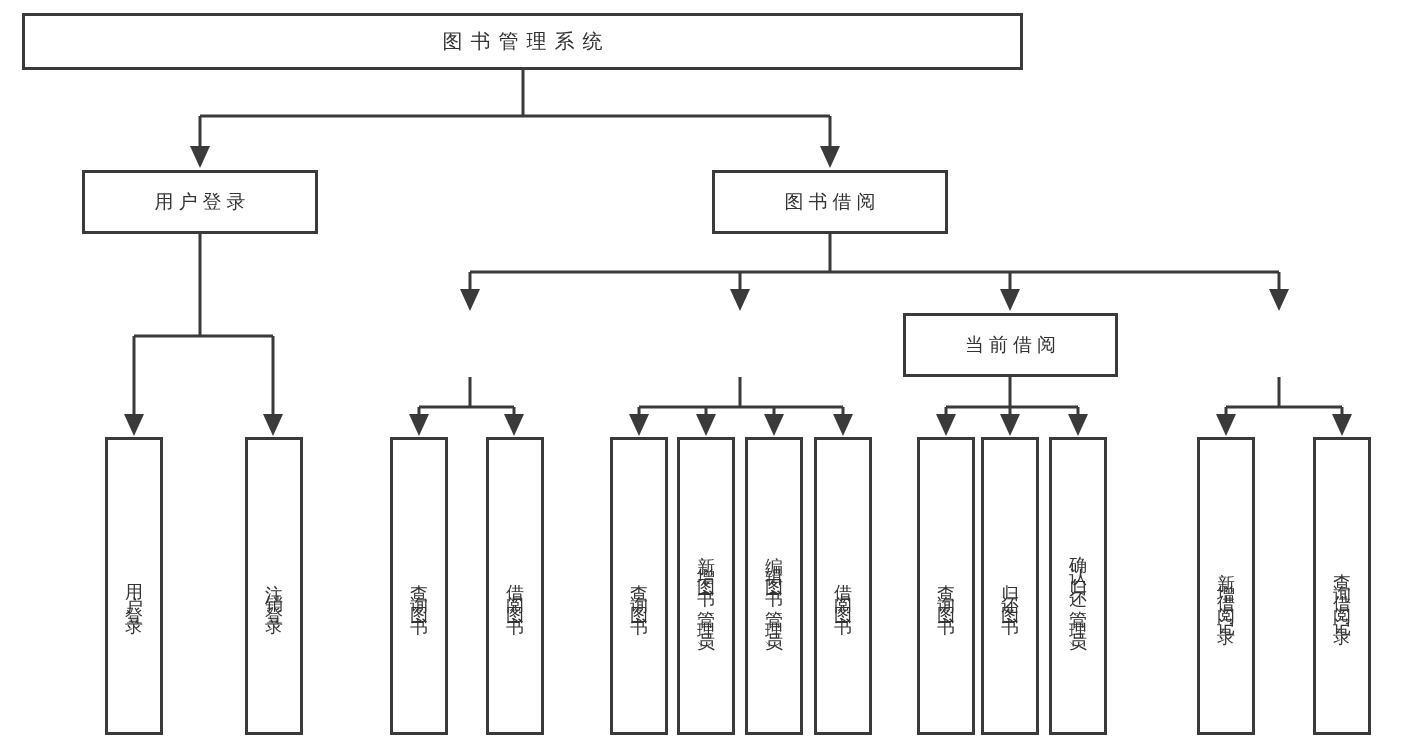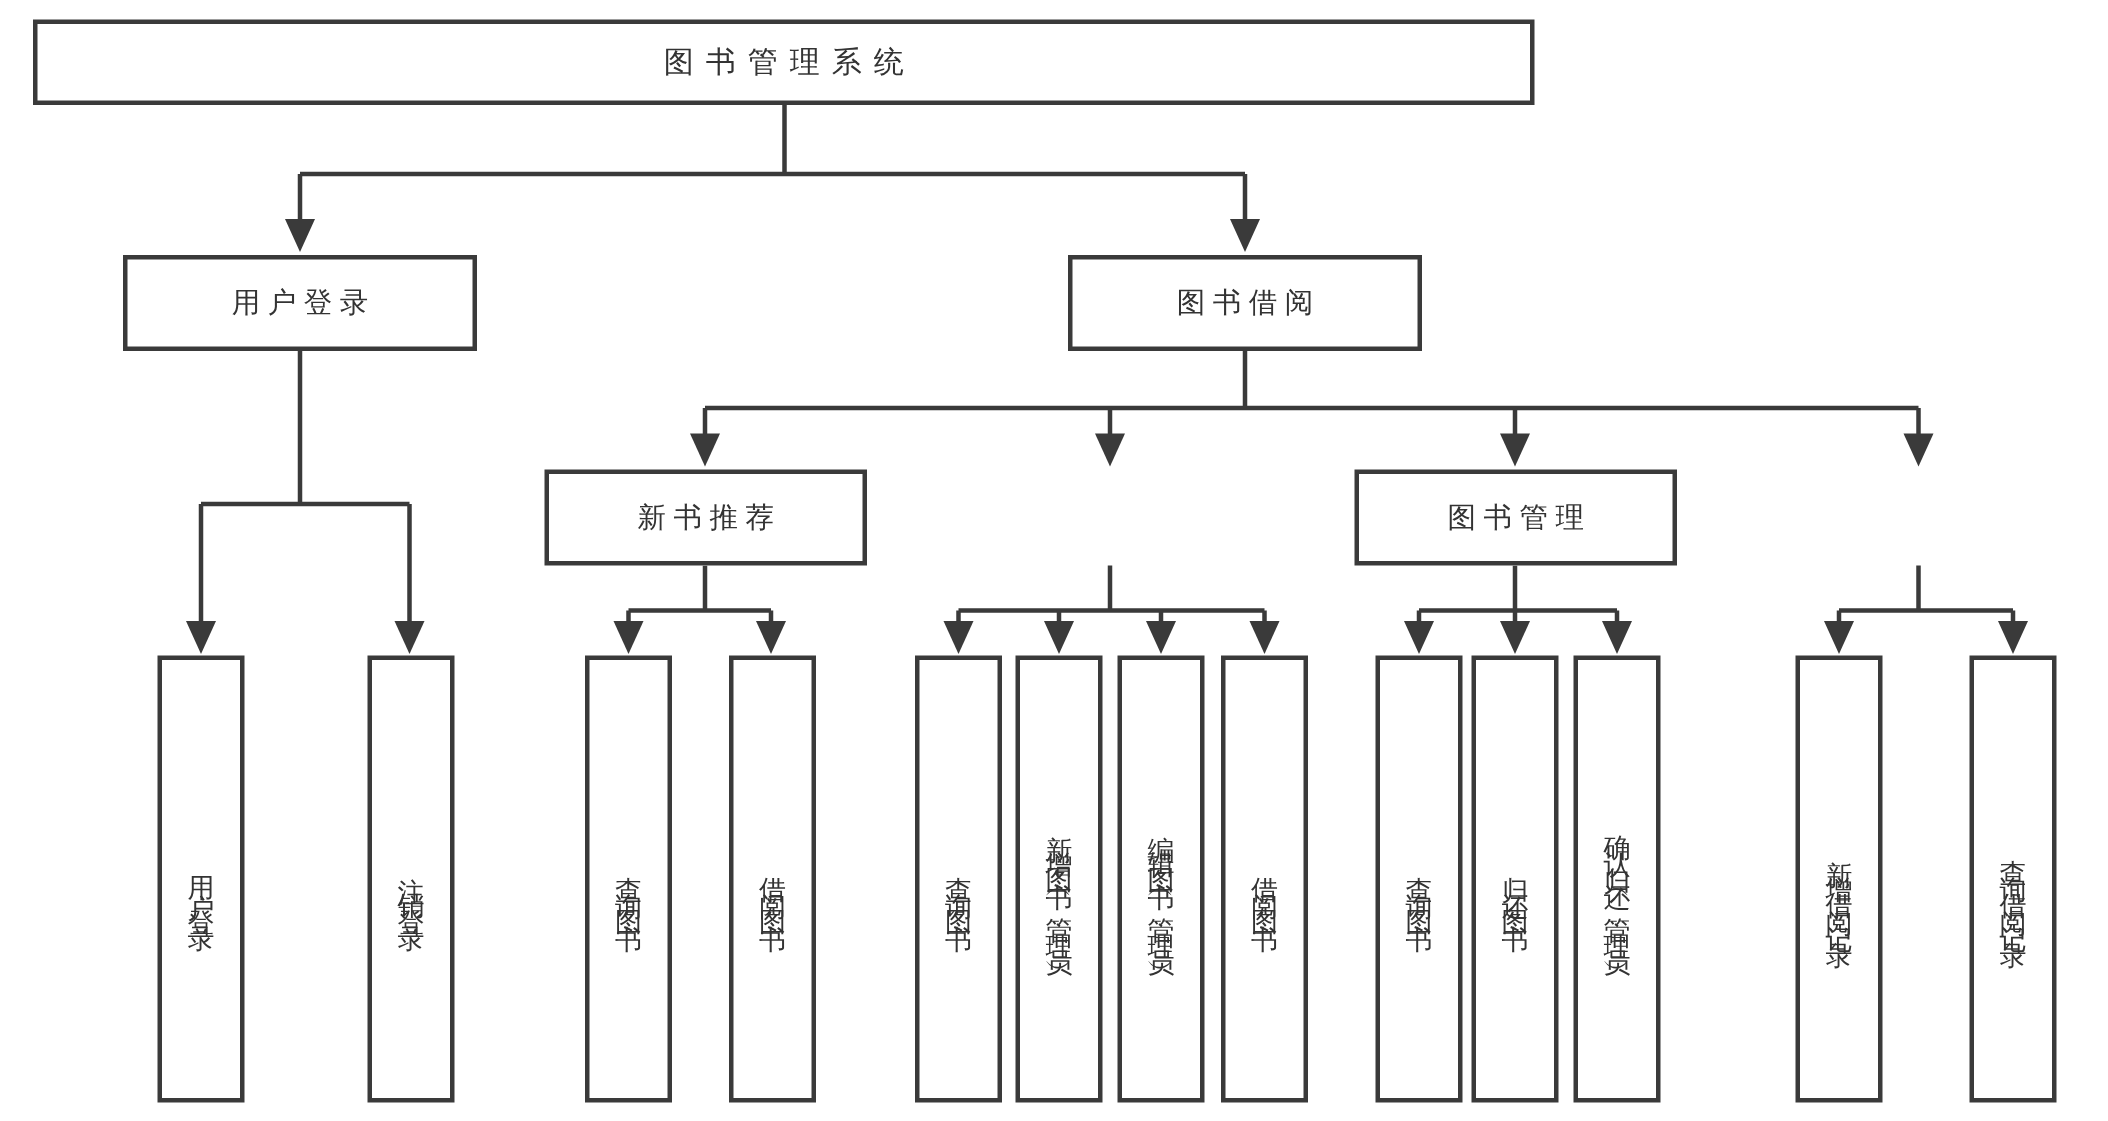--- a/index.html
+++ b/index.html
@@ -75,22 +75,21 @@
       <polygon points="1216,414 1236,414 1226,436"></polygon>
       <polygon points="1332,414 1352,414 1342,436"></polygon>
     </g>
   </svg>
 
   <div class="node h-node root-node" style="left:22px;top:13px;width:1001px;height:57px">图书管理系统</div>
 
   <div class="node h-node" style="left:82px;top:170px;width:236px;height:64px">用户登录</div>
   <div class="node h-node" style="left:712px;top:170px;width:236px;height:64px">图书借阅</div>
 
-  <div class="node h-node" style="left:363px;top:313px;width:215px;height:64px">新书推荐</div>
-  <div class="node h-node" style="left:903px;top:313px;width:215px;height:64px">图书管理</div>
+  <div class="node h-node" style="left:903px;top:313px;width:215px;height:64px">当前借阅</div>
 
   <div class="node v-node" style="left:105px">用户登录</div>
   <div class="node v-node" style="left:245px">注销登录</div>
 
   <div class="node v-node" style="left:390px">查询图书</div>
   <div class="node v-node" style="left:486px">借阅图书</div>
 
   <div class="node v-node" style="left:610px">查询图书</div>
   <div class="node v-node" style="left:677px">新增图书（管理员）</div>
   <div class="node v-node" style="left:745px">编辑图书（管理员）</div>

